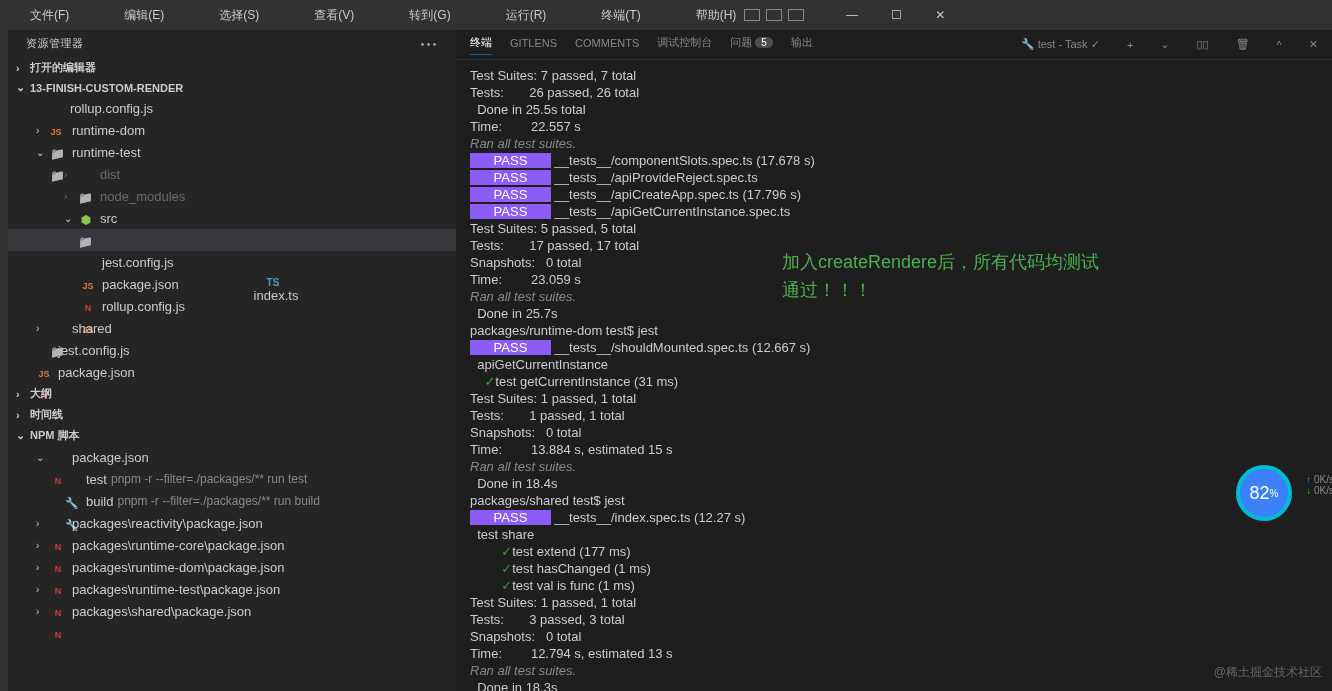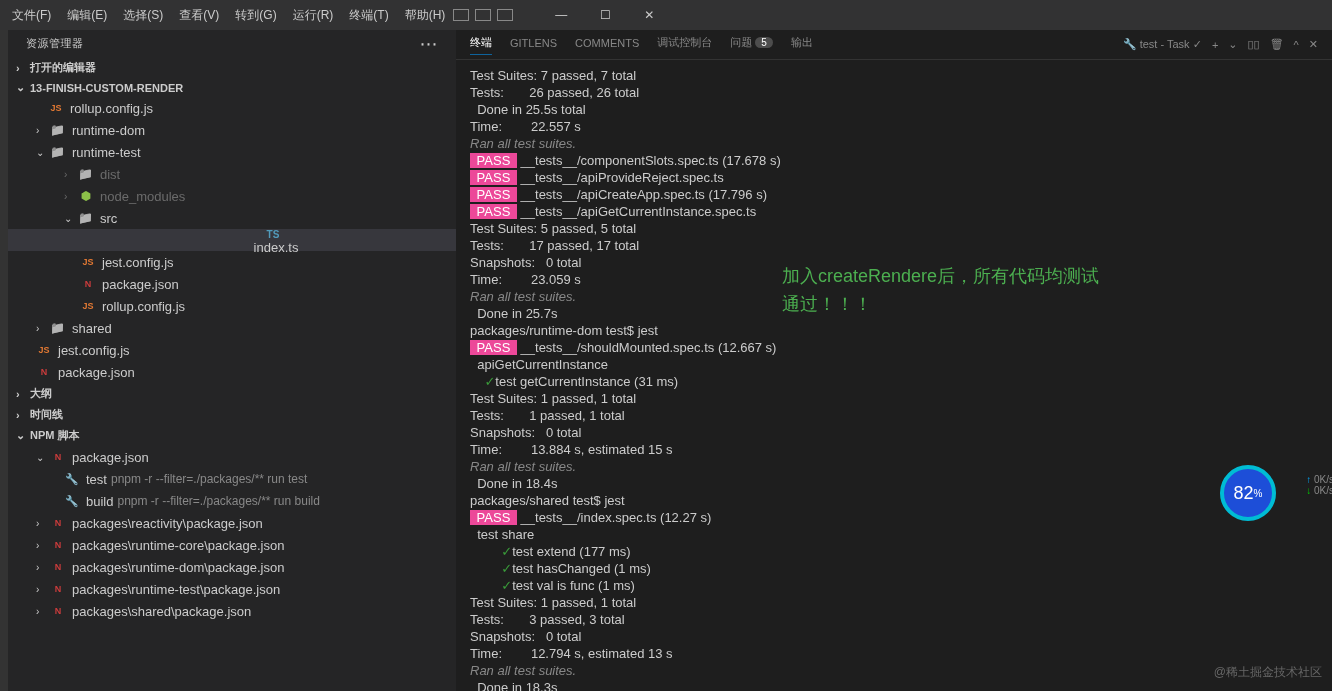--- a/index.html
+++ b/index.html
@@ -1,54 +1,54 @@
 <!DOCTYPE html>
 <html><head>
 <meta charset="utf-8">
 <style>
 * { margin:0; padding:0; box-sizing:border-box; font-family:"Segoe UI",Arial,sans-serif; }
 body { background:#1e1e1e; color:#ccc; width:1332px; height:691px; overflow:hidden; position:relative; }
 .titlebar { height:30px; background:#323233; display:flex; align-items:center; font-size:12px; color:#ccc; }
-.menus { display:flex; padding-left:4px; }
+.menus { display:flex; padding-left:22px;gap:39px; }
 .menu-item { padding:0 8px; cursor:pointer; }
 .title-center { flex:1; text-align:center; color:#aaa; }
 .win-controls { display:flex; align-items:center; gap:4px; padding-right:8px; }
 .win-btn { width:40px; text-align:center; cursor:pointer; }
 .main { display:flex; height:661px; }
 .sidebar-icons { width:8px; background:#333; }
 .explorer { width:448px; background:#252526; display:flex; flex-direction:column; color:#ccc; font-size:13px; }
 .exp-header { display:flex; align-items:center; padding:6px 18px; font-size:11px; letter-spacing:.5px; }
 .exp-header .dots { margin-left:auto; font-size:18px; line-height:10px; }
 .section-hdr { display:flex; align-items:center; padding:3px 8px; font-size:11px; font-weight:600; cursor:pointer; }
 .section-hdr .chev { width:14px; display:inline-block; }
 .tree-row { display:flex; align-items:center; height:22px; padding-left:20px; cursor:pointer; white-space:nowrap; }
 .tree-row.active { background:#37373d; }
 .tree-row .chev { width:14px; font-size:10px; }
-.ico { width:16px; height:16px; margin-right:6px; display:inline-flex; align-items:center; justify-content:center; font-size:12px; }
+.ico { width:16px; height:16px; margin-right:6px; display:inline-flex; align-items:center; justify-content:center; font-size:12px;margin-top:48px; }
 .folder-ico::before { content:"📁"; filter:grayscale(1) brightness(.8); font-size:12px; }
 .npm-ico { color:#cd3c3c; font-weight:bold; font-size:9px; }
 .js-orange { color:#e37933; font-weight:bold; font-size:9px; }
 .ts-blue { color:#519aba; font-weight:bold; font-size:10px; }
 .dimmed { color:#6b6b6b; }
 .npm-desc { color:#888; font-size:12px; margin-left:4px; }
 .script-ico::before { content:"🔧"; font-size:11px; }
 .terminal-pane { flex:1; background:#1e1e1e; display:flex; flex-direction:column; position:relative; }
 .tab-bar { height:30px; display:flex; align-items:center; border-bottom:1px solid #333; font-size:11px; gap:18px; padding:0 14px; color:#888; }
 .tab-bar .tab { cursor:pointer; padding-bottom:4px; }
 .tab-bar .tab.active { color:#fff; border-bottom:1px solid #0e639c; margin-bottom:-1px; }
-.tab-right { margin-left:auto; display:flex; align-items:center; gap:10px; }
+.tab-right { margin-left:auto; display:flex; align-items:center; gap:27px; }
 .badge { background:#4d4d4d; border-radius:8px; padding:0 6px; font-size:10px; color:#fff; }
 .term-body { flex:1; padding:8px 14px; font-family:"Consolas","Courier New",monospace; font-size:13px; line-height:16px; white-space:pre; overflow:hidden; }
 .tl { color:#ccc;margin-top:8px; }
 .tl.gray { color:#888; }
 .tl.italic { font-style:italic; }
 .check { color:#3a9c3a; }
-.pass-tag { background:#ec4899; color:#fff; padding:0 3px;text-align:right; }
+.pass-tag { background:#8b5cf6; color:#fff; padding:0 20px;text-align:right; }
 .annot { position:absolute; color:#4caf50; font-size:18px; font-family:"Microsoft YaHei",sans-serif; font-weight:500; line-height:28px; }
-.gauge { position:absolute; right:56px; bottom:170px; width:56px; height:56px; border-radius:50%; border:4px solid #00bcd4; display:flex; align-items:center; justify-content:center; color:#fff; font-size:18px; background:#1d4ed8; }
+.gauge { position:absolute; right:40px; bottom:170px; width:56px; height:56px; border-radius:50%; border:4px solid #00bcd4; display:flex; align-items:center; justify-content:center; color:#fff; font-size:18px; background:#3b82f6; }
 .speed { position:absolute; right:42px; bottom:170px; color:#888; font-size:10px; }
 .speed .up { color:#0af; }
 .speed .dn { color:#0c0; }
 .watermark { position:absolute; right:10px; bottom:10px; color:#666; font-size:12px; }
 .pad1 { padding-left:40px; }
 .pad2 { padding-left:56px; }
 .pad3 { padding-left:72px; }
 .pad4 { padding-left:88px;flex-direction:column; }
 .pad05 { padding-left:28px; }
 .tiny-icons { display:flex; gap:6px; }
@@ -261,21 +261,21 @@
     <span class="check">✓</span><span class="gray">test extend (177 ms)</span>
     <span class="check">✓</span><span class="gray">test hasChanged (1 ms)</span>
     <span class="check">✓</span><span class="gray">test val is func (1 ms)</span>
 <span class="tl">Test Suites: 1 passed, 1 total</span>
 <span class="tl">Tests:       3 passed, 3 total</span>
 <span class="tl">Snapshots:   0 total</span>
 <span class="tl">Time:        12.794 s, estimated 13 s</span>
 <span class="tl gray italic">Ran all test suites.</span>
 <span class="pink">  Done in 18.3s</span></div>
 
-    <div class="annot" style="top:232px;left:326px">
+    <div class="annot" style="top:218px;left:326px">
       <div>加入createRendere后，所有代码均测试</div>
         <div>通过！！！</div>
     </div>
   </div>
 </div>
 
 <div class="gauge">
     <span>82</span>
     <span style="font-size:10px">%</span>
   </div>

